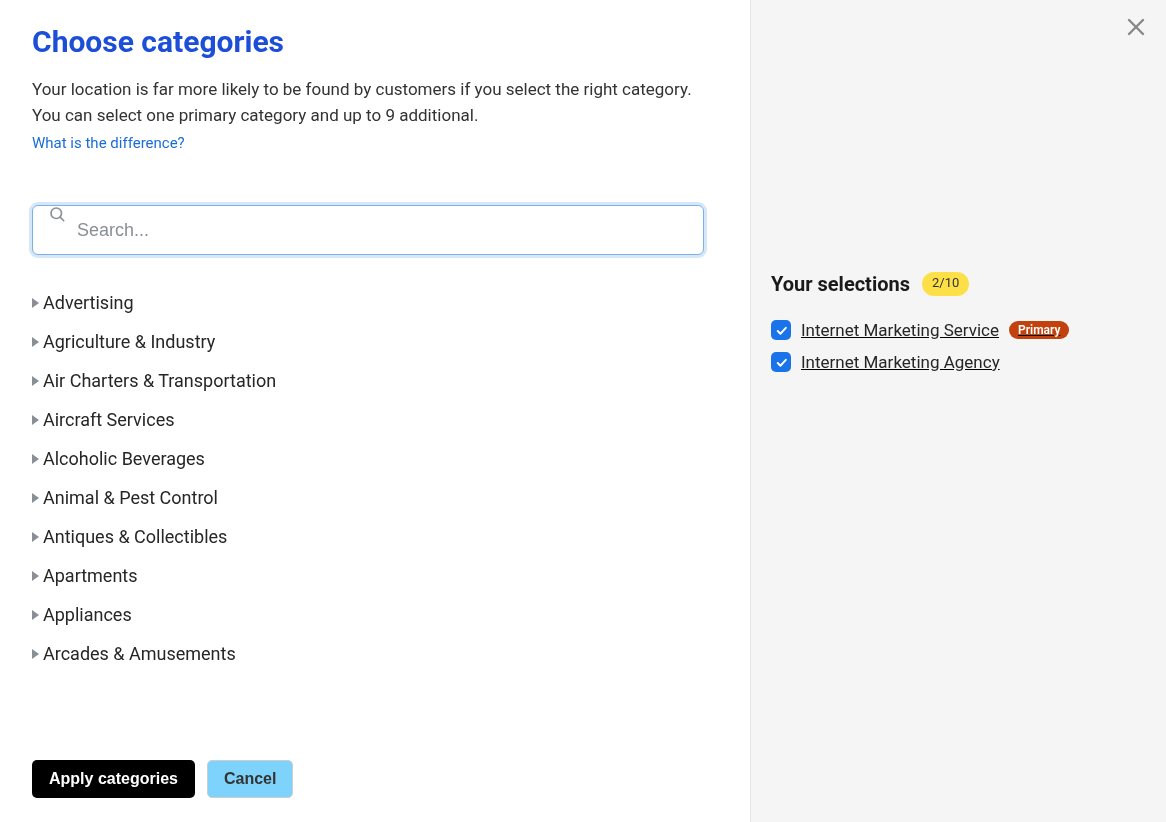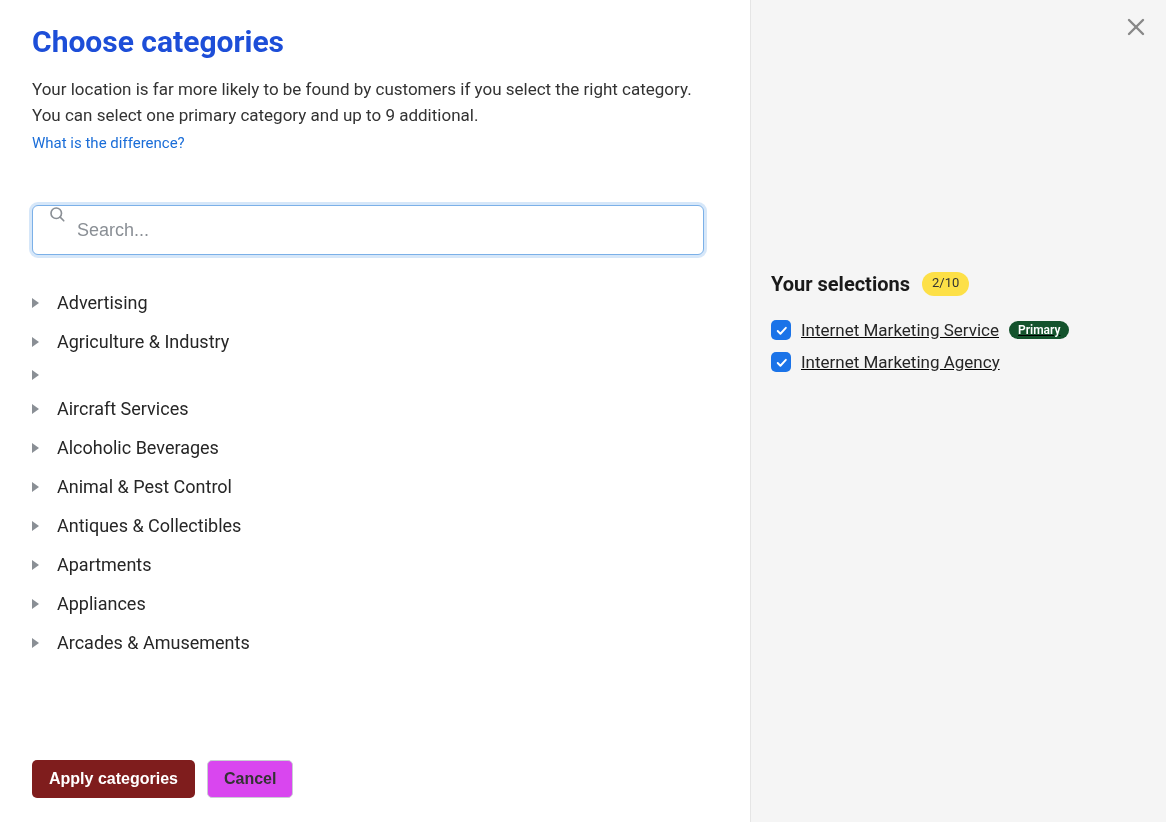--- a/index.html
+++ b/index.html
@@ -84,21 +84,21 @@
   }
   .category-list::-webkit-scrollbar { width: 10px; }
   .category-list::-webkit-scrollbar-thumb {
     background: #c8c8c8;
     border-radius: 5px;
   }
   .category-list::-webkit-scrollbar-track { background: transparent; }
   .cat-row {
     display: flex;
     align-items: center;
-    gap: 18px;
+    gap: 4px;
     padding: 9px 0;
     cursor: pointer;
   }
   .cat-label {
     font-size: 18px;
     color: #262626;
   }
   .caret {
     width: 0; height: 0;
     border-top: 5px solid transparent;
@@ -113,25 +113,25 @@
   }
   .btn {
     font-size: 16px;
     font-weight: 600;
     padding: 9px 16px;
     border-radius: 5px;
     cursor: pointer;
     border: 1px solid transparent;
   }
   .btn-primary {
-    background: #7f1d1d;
+    background: #000000;
     color: #fff;
   }
   .btn-secondary {
-    background: #d946ef;
+    background: #7dd3fc;
     color: #333;
     border: 1px solid #c9ced3;
   }
   .close-btn {
     position: absolute;
     top: 12px; right: 14px;
     width: 32px; height: 32px;
     background: none; border: none;
     cursor: pointer;
     color: #888;
@@ -173,21 +173,21 @@
     align-items: center;
     justify-content: center;
     flex-shrink: 0;
     cursor: pointer;
   }
   .sel-label {
     font-size: 17px;
     color: #262626;
   }
   .primary-badge {
-    background: #14532d;
+    background: #c2410c;
     color: #fff;
     font-size: 12px;
     font-weight: 600;
     padding: 2px 9px;
     border-radius: 999px;
   }
 </style>
 </head>
 <body>
 
@@ -211,20 +211,21 @@
         <div class="cat-row">
           <span class="caret"></span>
           <span class="cat-label">Advertising</span>
         </div>
         <div class="cat-row">
           <span class="caret"></span>
           <span class="cat-label">Agriculture &amp; Industry</span>
         </div>
         <div class="cat-row">
           <span class="caret"></span>
+          <span class="cat-label">Air Charters &amp; Transportation</span>
         </div>
         <div class="cat-row">
           <span class="caret"></span>
           <span class="cat-label">Aircraft Services</span>
         </div>
         <div class="cat-row">
           <span class="caret"></span>
           <span class="cat-label">Alcoholic Beverages</span>
         </div>
         <div class="cat-row">

